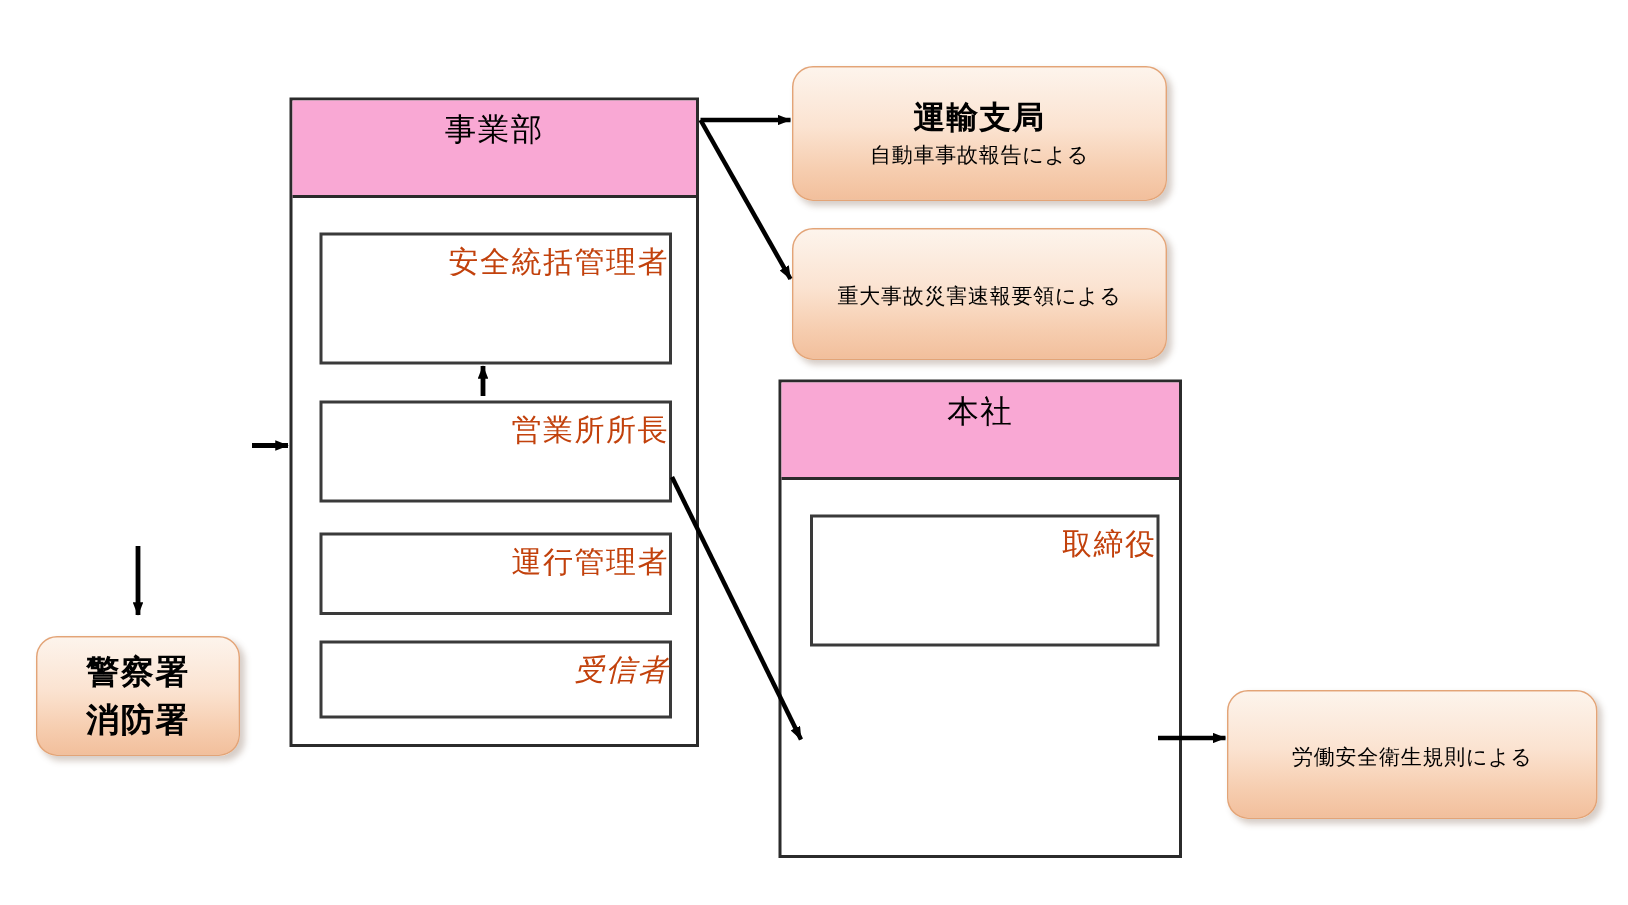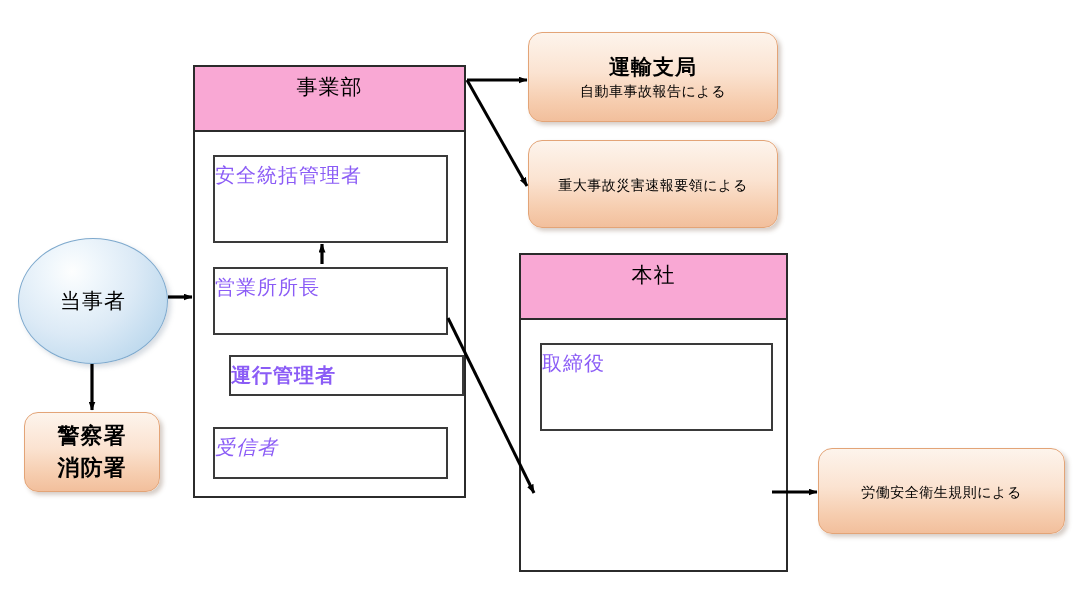--- a/index.html
+++ b/index.html
@@ -38,22 +38,22 @@
     padding-top: 8px;
     letter-spacing: 1px;
   }
 
   
   .role-box {
     position: absolute;
     box-sizing: border-box;
     border: 2px solid #3a3a3a;
     background: #ffffff;
-    text-align: left;
-    color: #8b5cf6;
+    text-align: right;
+    color: #c2410c;
     font-size: 20px;
     line-height: 1.15;
     padding-top: 7px;
     letter-spacing: 1px;
   }
 
   
   .agency {
     position: absolute;
     box-sizing: border-box;
@@ -64,20 +64,21 @@
                 #fbe3d1 45%,
                 #f6cdaf 78%,
                 #f2bf9c 100%);
     box-shadow: 3px 3px 4px rgba(120, 90, 70, 0.30);
     text-align: center;
     color: #000000;
     display: flex;
     flex-direction: column;
     align-items: center;
     justify-content: center;
+    margin-top: 12px;
   }
   .agency-title {
     font-size: 21px;
     font-weight: bold;
     line-height: 1.2;
     letter-spacing: 1px;
   }
   .agency-sub {
     font-size: 14px;
     font-weight: normal;
@@ -119,41 +120,38 @@
     width: 1085px;
     height: 603px;
     pointer-events: none;
   }
 </style>
 </head>
 <body>
 
 <div id="canvas">
 
-  <div class="actor" style="left:18px; top:238px; width:150px; height:126px;">
-    <span>当事者</span>
-  </div>
 
   <div class="agency agency-stacked" style="left:24px; top:412px; width:136px; height:80px;">
     <div class="agency-title">警察署</div>
     <div class="agency-title">消防署</div>
   </div>
 
   <div class="dept" style="left:193px; top:65px; width:273px; height:433px;">
     <div class="dept-header" style="height:65px;">事業部</div>
 
     <div class="role-box" style="left:18px; top:88px; width:235px; height:88px;">
       <span>安全統括管理者</span>
     </div>
 
     <div class="role-box" style="left:18px; top:200px; width:235px; height:68px;">
       <span>営業所所長</span>
     </div>
 
-    <div class="role-box" style="left:34px; top:288px; width:235px; height:41px;font-weight:bold;">
+    <div class="role-box" style="left:18px; top:288px; width:235px; height:55px;">
       <span>運行管理者</span>
     </div>
 
     <div class="role-box" style="left:18px; top:360px; width:235px; height:52px;font-style:italic;">
       <span>受信者</span>
     </div>
   </div>
 
   <div class="dept" style="left:519px; top:253px; width:269px; height:319px;">
     <div class="dept-header" style="height:65px;">本社</div>

